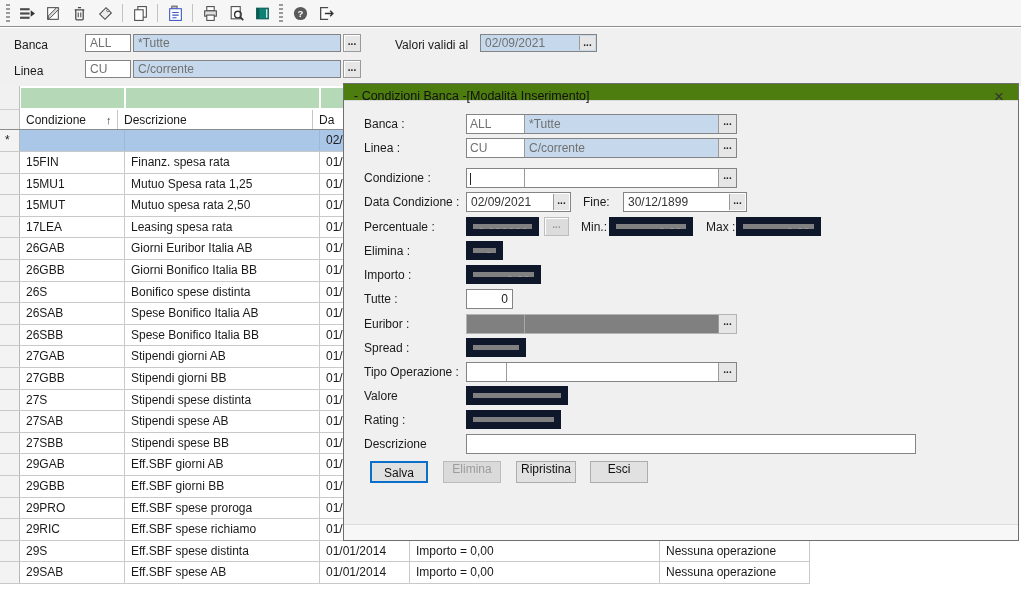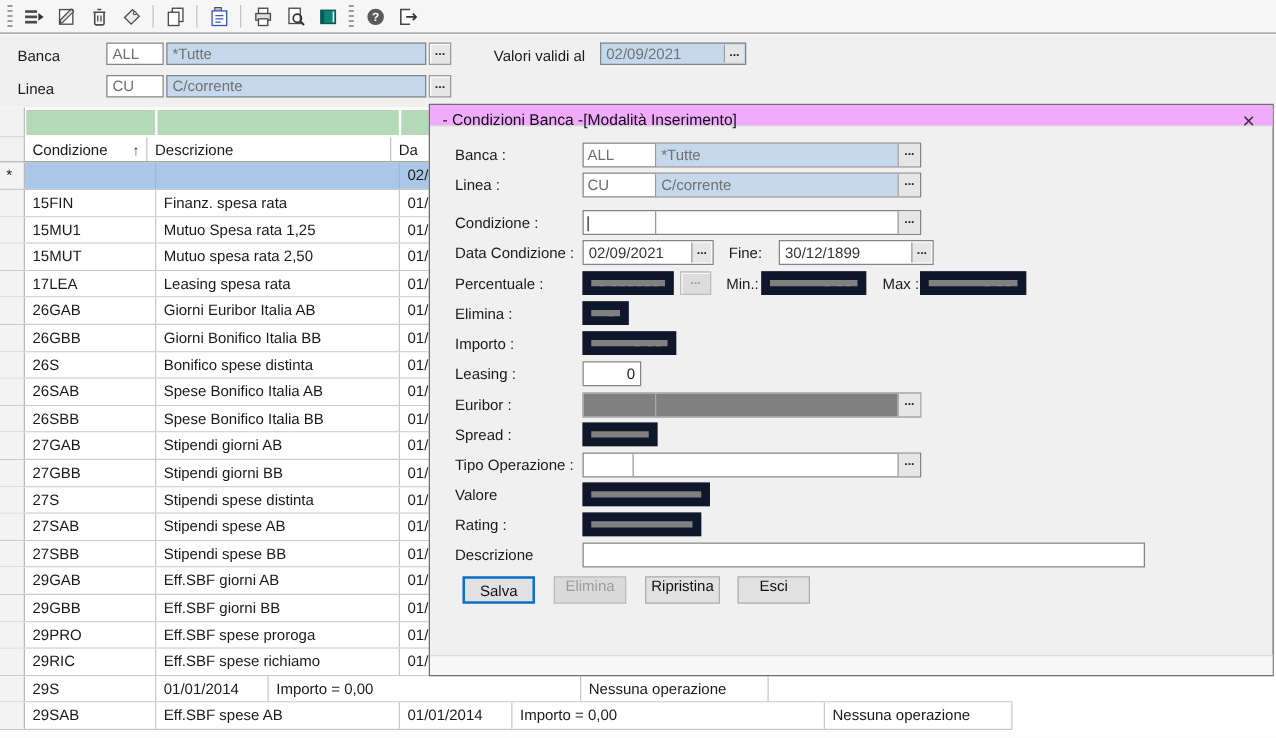--- a/index.html
+++ b/index.html
@@ -47,21 +47,21 @@
   .trow { display:flex; height:21.6px; border-bottom:1px solid #c9c9c9; background:#fff; }
   .trow.sel-row { height:22px; background:#abc7e8; }
   .tcell { border-right:1px solid #c9c9c9; padding:3px 0 0 6px; white-space:nowrap; overflow:hidden; }
   .tsel { width:20px; background:#f3f3f3; border-right:1px solid #b9b9b9; padding-left:5px; }
   .sel-row .tcell { border-right-color:#9fb8d8; }
   .sel-row .tsel { background:#f3f3f3; border-right-color:#b9b9b9; }
   .tc{ width:105px; } .td{ width:195px; } .tda{ width:90px; } .ti{ width:250px; } .ts{ width:150px; }
   
   .dialog { position:absolute; left:343px; top:83px; width:676px; height:458px;
     background:#f0f0f0; border:1px solid #6f6f6f; }
-  .dtitle { height:17px; background:#f0abfc; border-bottom:1px solid #d9d9d9;
+  .dtitle { height:17px; background:#4d7c0f; border-bottom:1px solid #d9d9d9;
     padding:5px 0 0 10px; font-size:12.5px; color:#111; }
   .dclose { position:absolute; right:10px; top:3px; font-size:17px; color:#333;
     width:18px; text-align:center; }
   .dlbl { position:absolute; left:20px; white-space:nowrap; color:#1a1a1a; }
   .dfld { position:absolute; height:19px; border:1px solid #848484; background:#fff;
     padding:2px 4px 0 4px; overflow:hidden; white-space:nowrap; }
   .dis  { background:#808080; border:7px solid #0f172a; color:#9e9e9e; text-align:right; }
   .comp { position:absolute; height:20px; border:1px solid #848484; background:#fff; display:flex; }
   .comp .code { width:58px; border-right:1px solid #9a9a9a; position:relative;
     padding:2px 3px 0 3px; color:#707070; overflow:hidden; }
@@ -353,20 +353,21 @@
         <div class="tcell tsel"></div>
         <div class="tcell tc">29RIC</div>
         <div class="tcell td">Eff.SBF spese richiamo</div>
         <div class="tcell tda">01/01/2014</div>
         <div class="tcell ti">Importo = 0,00</div>
         <div class="tcell ts">Nessuna operazione</div>
       </div>
         <div class="trow">
         <div class="tcell tsel"></div>
         <div class="tcell tc">29S</div>
+        <div class="tcell td">Eff.SBF spese distinta</div>
         <div class="tcell tda">01/01/2014</div>
         <div class="tcell ti">Importo = 0,00</div>
         <div class="tcell ts">Nessuna operazione</div>
       </div>
         <div class="trow">
         <div class="tcell tsel"></div>
         <div class="tcell tc">29SAB</div>
         <div class="tcell td">Eff.SBF spese AB</div>
         <div class="tcell tda">01/01/2014</div>
         <div class="tcell ti">Importo = 0,00</div>
@@ -418,21 +419,21 @@
     <div class="dfld dis" style="left:265px; top:133px; width:84px;">0,00</div>
     <div class="dlbl" style="left:362px; top:136px;">Max :</div>
     <div class="dfld dis" style="left:392px; top:133px; width:85px;">0,00</div>
 
     <div class="dlbl" style="top:160px;">Elimina :</div>
     <div class="dfld dis" style="left:122px; top:157px; width:37px;">0</div>
 
     <div class="dlbl" style="top:184px;">Importo :</div>
     <div class="dfld dis" style="left:122px; top:181px; width:75px;">0,00</div>
 
-    <div class="dlbl" style="top:208px;">Leasing :</div>
+    <div class="dlbl" style="top:208px;">Tutte :</div>
     <div class="dfld num" style="left:122px; top:205px; width:47px; height:20px;">0</div>
 
     <div class="dlbl" style="top:233px;">Euribor :</div>
     <div class="comp gcomp" style="left:122px; top:230px; width:271px;">
       <span class="code"></span>
       <span class="desc"></span>
       <span class="dots">...</span>
     </div>
 
     <div class="dlbl" style="top:257px;">Spread :</div>

